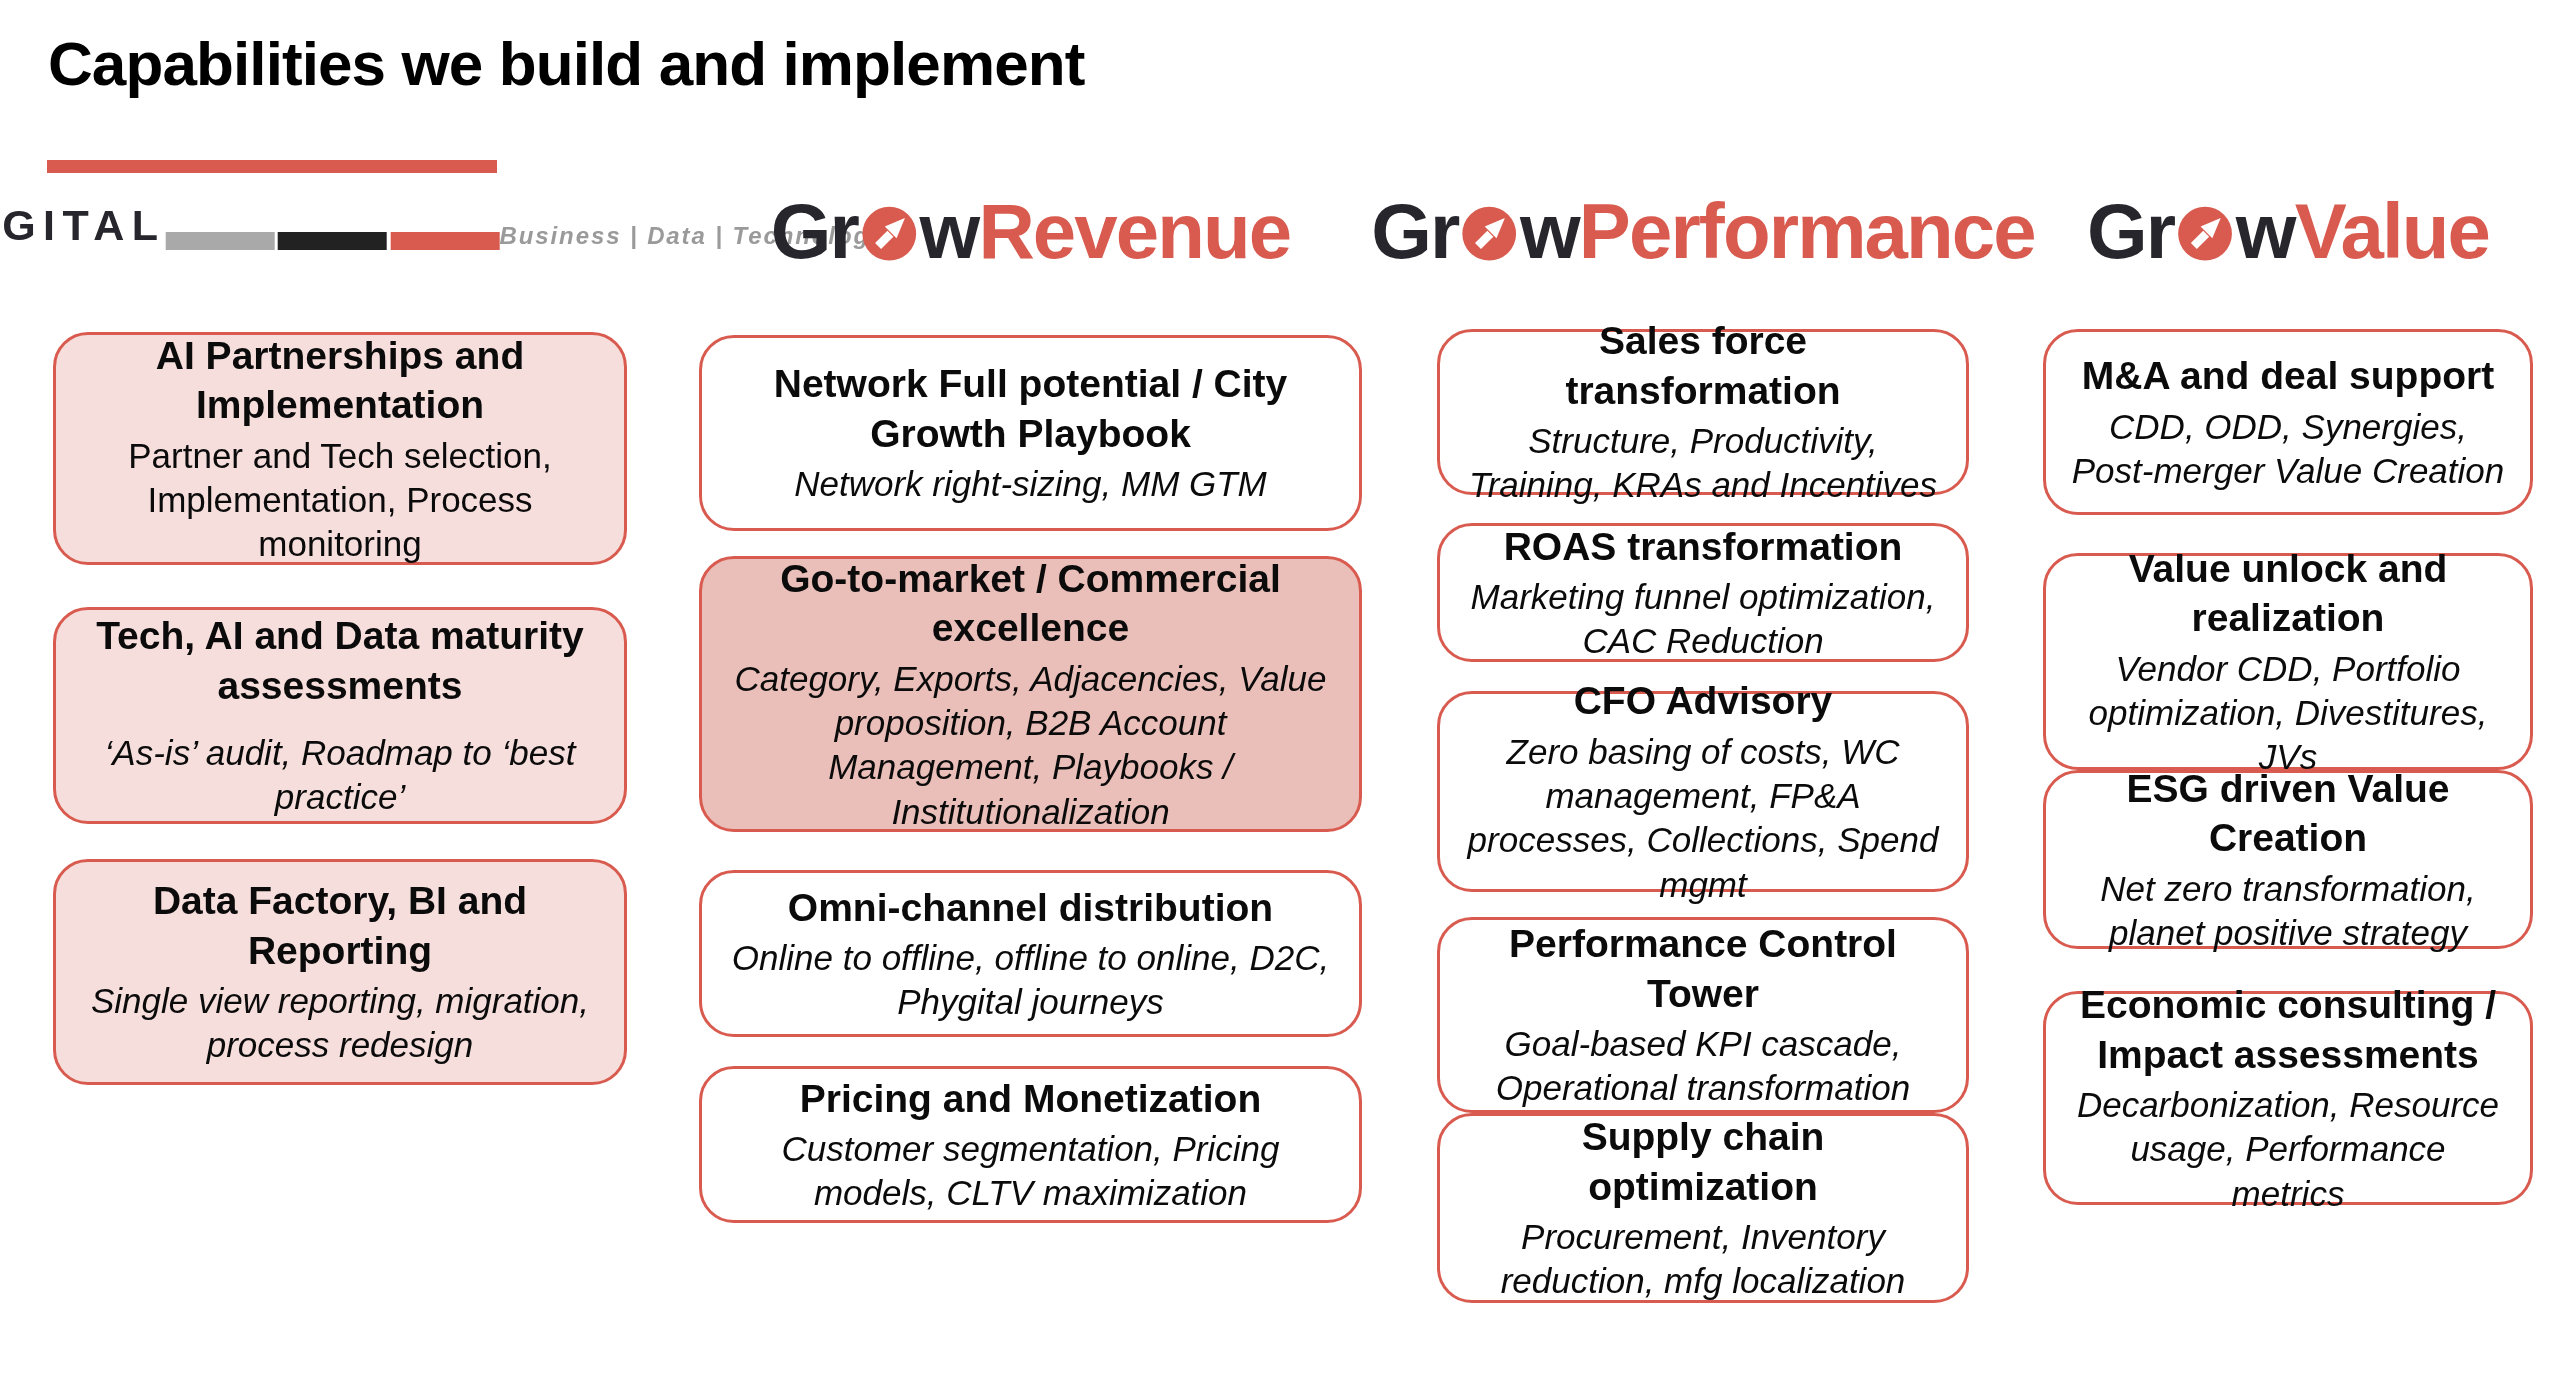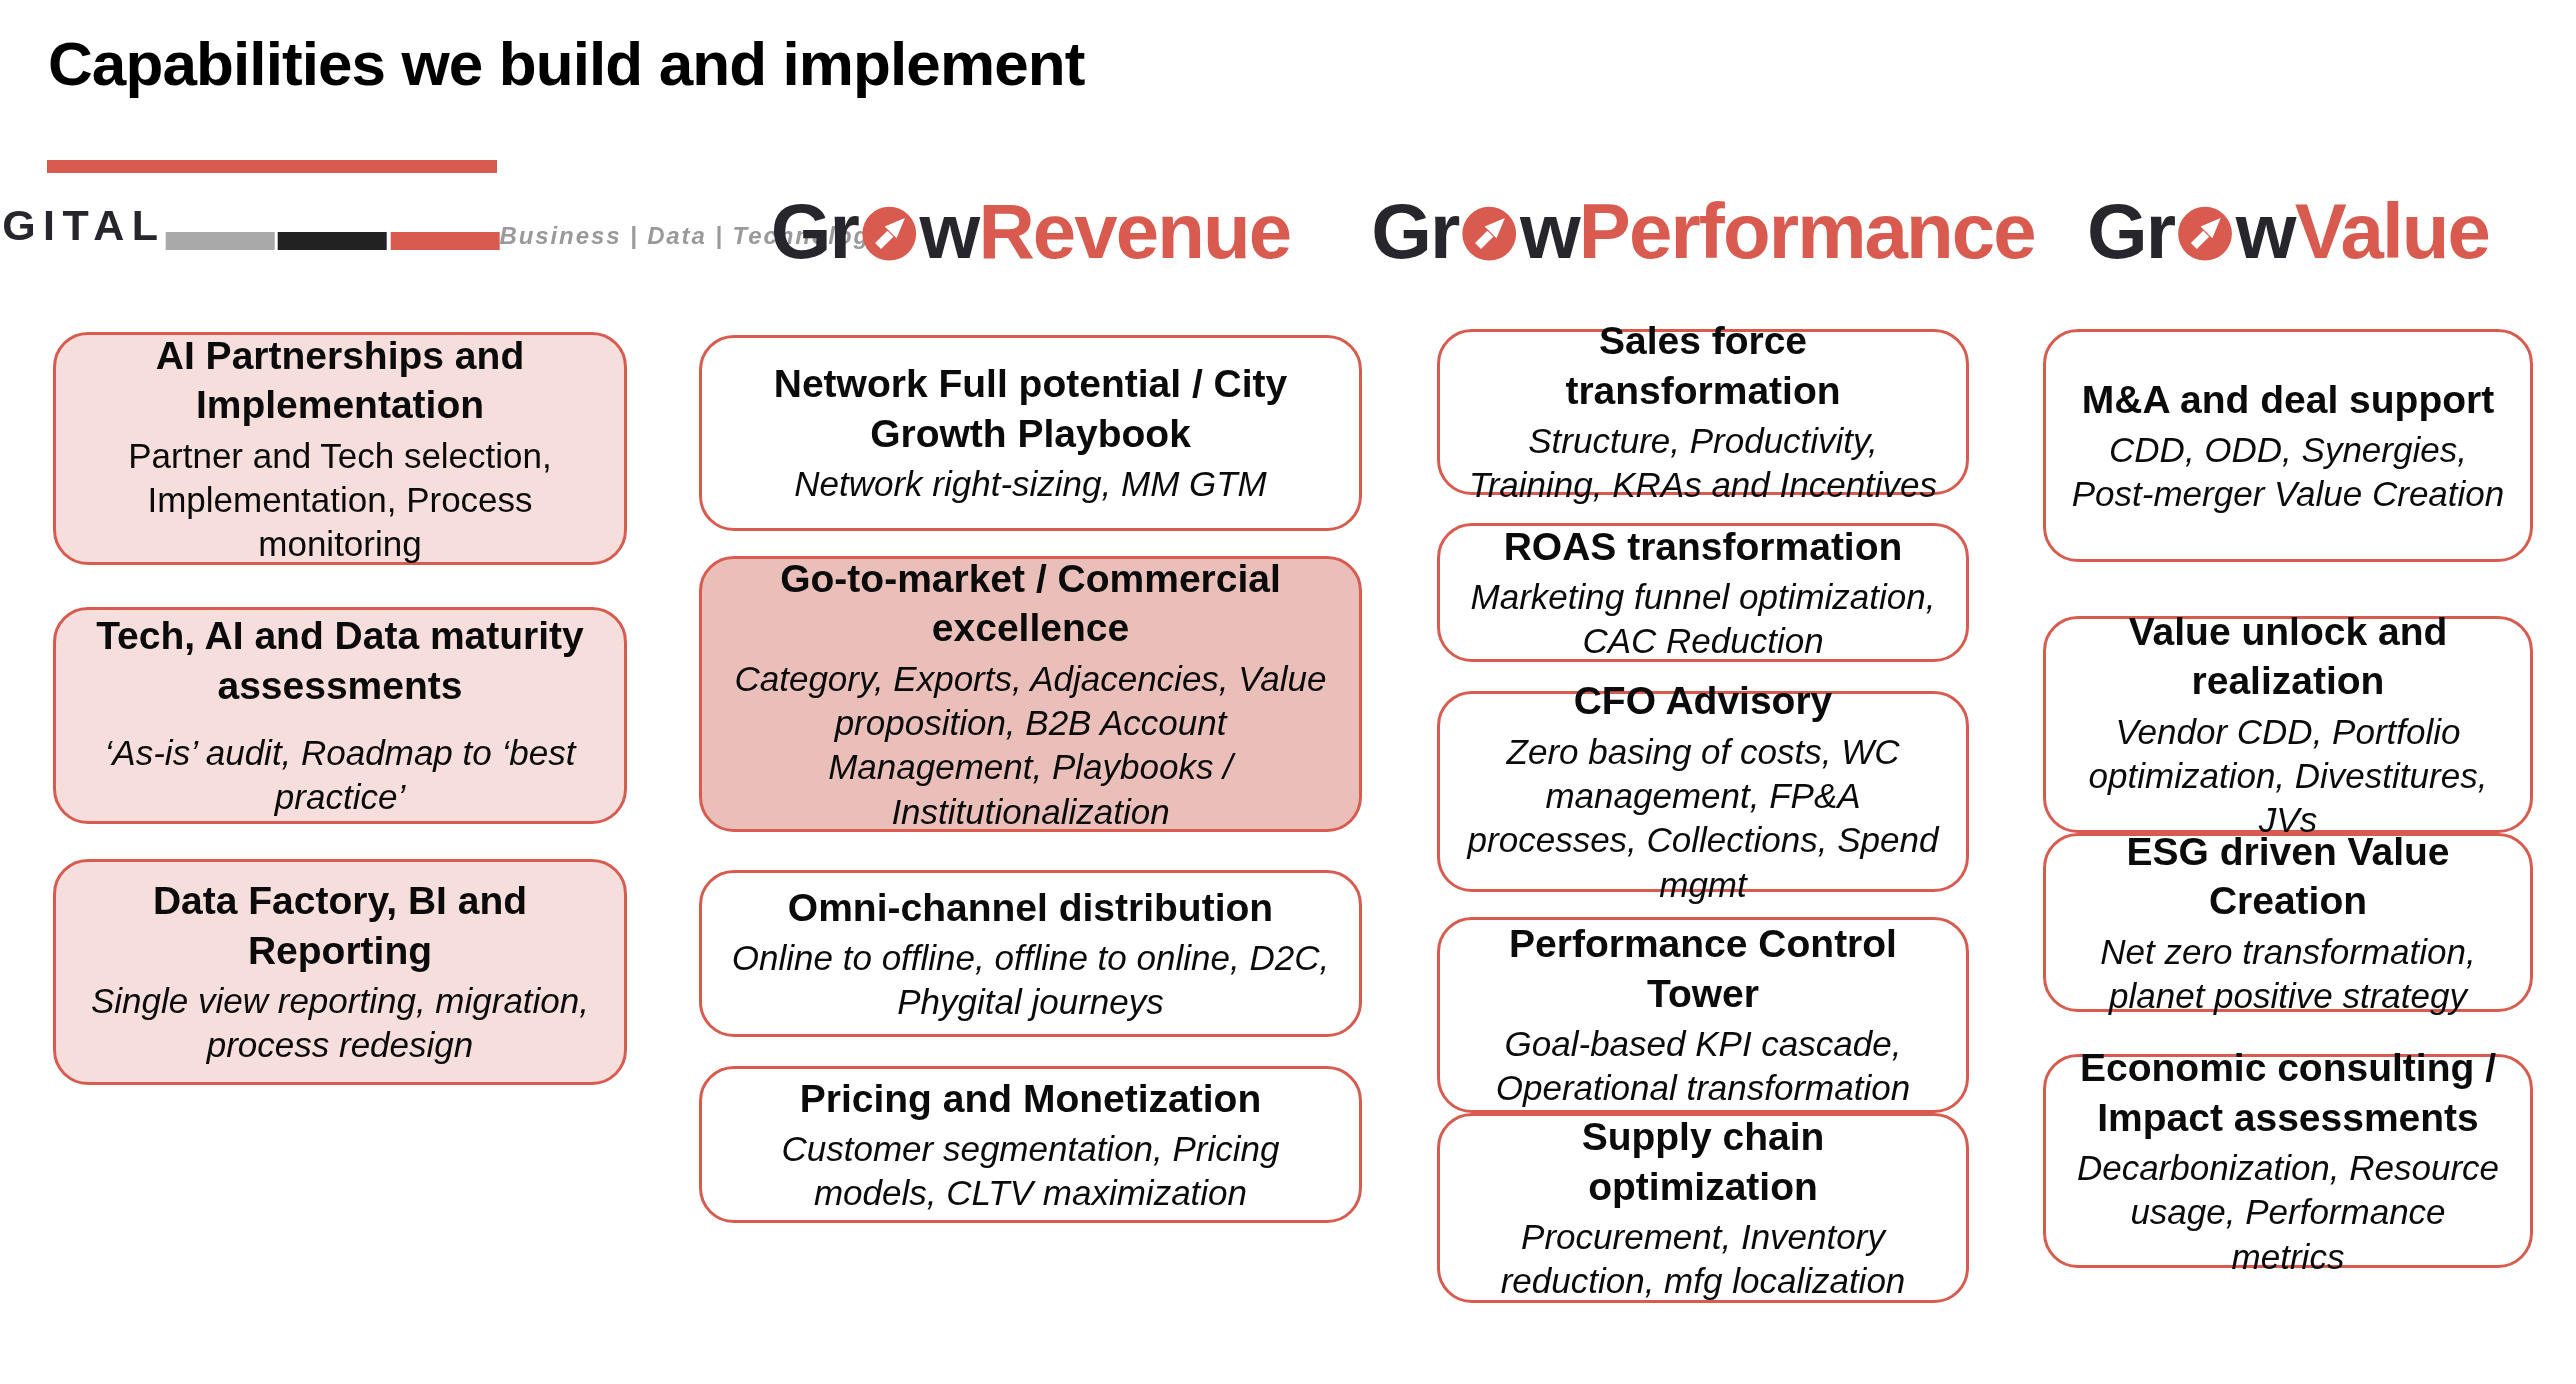--- a/index.html
+++ b/index.html
@@ -51,21 +51,21 @@
   #col-0 .card:nth-child(4){height:209px;}
   #col-1 .card:nth-child(1){height:196px;margin-bottom:25px;}
   #col-1 .card:nth-child(2){height:276px;margin-bottom:38px;}
   #col-1 .card:nth-child(3){height:167px;margin-bottom:29px;}
   #col-1 .card:nth-child(4){height:157px;}
   #col-2 .card:nth-child(1){height:166px;margin-bottom:28px;}
   #col-2 .card:nth-child(2){height:139px;margin-bottom:29px;}
   #col-2 .card:nth-child(3){height:201px;margin-bottom:25px;}
   #col-2 .card:nth-child(4){height:196px;}
   #col-2 .card:nth-child(5){height:190px;}
-  #col-3 .card:nth-child(1){height:233px;margin-bottom:54px;}
+  #col-3 .card:nth-child(1){height:186px;margin-bottom:38px;}
   #col-3 .card:nth-child(2){height:217px;}
   #col-3 .card:nth-child(3){height:179px;margin-bottom:42px;}
   #col-3 .card:nth-child(4){height:214px;}
   
   .prax{position:absolute;top:201px;left:50%;transform:translateX(-50%);
         display:flex;flex-direction:row;align-items:flex-end;white-space:nowrap;}
   .prax-word{font-size:43px;font-weight:bold;letter-spacing:7.5px;}
   .prax-red{color:var(--accent,#D95B4F);}
   .prax-dark{color:var(--logo-dark,#26262C);}
   .prax-bar{margin-top:11.2px;width:334px;height:17.7px;display:flex;gap:3.7px;}

